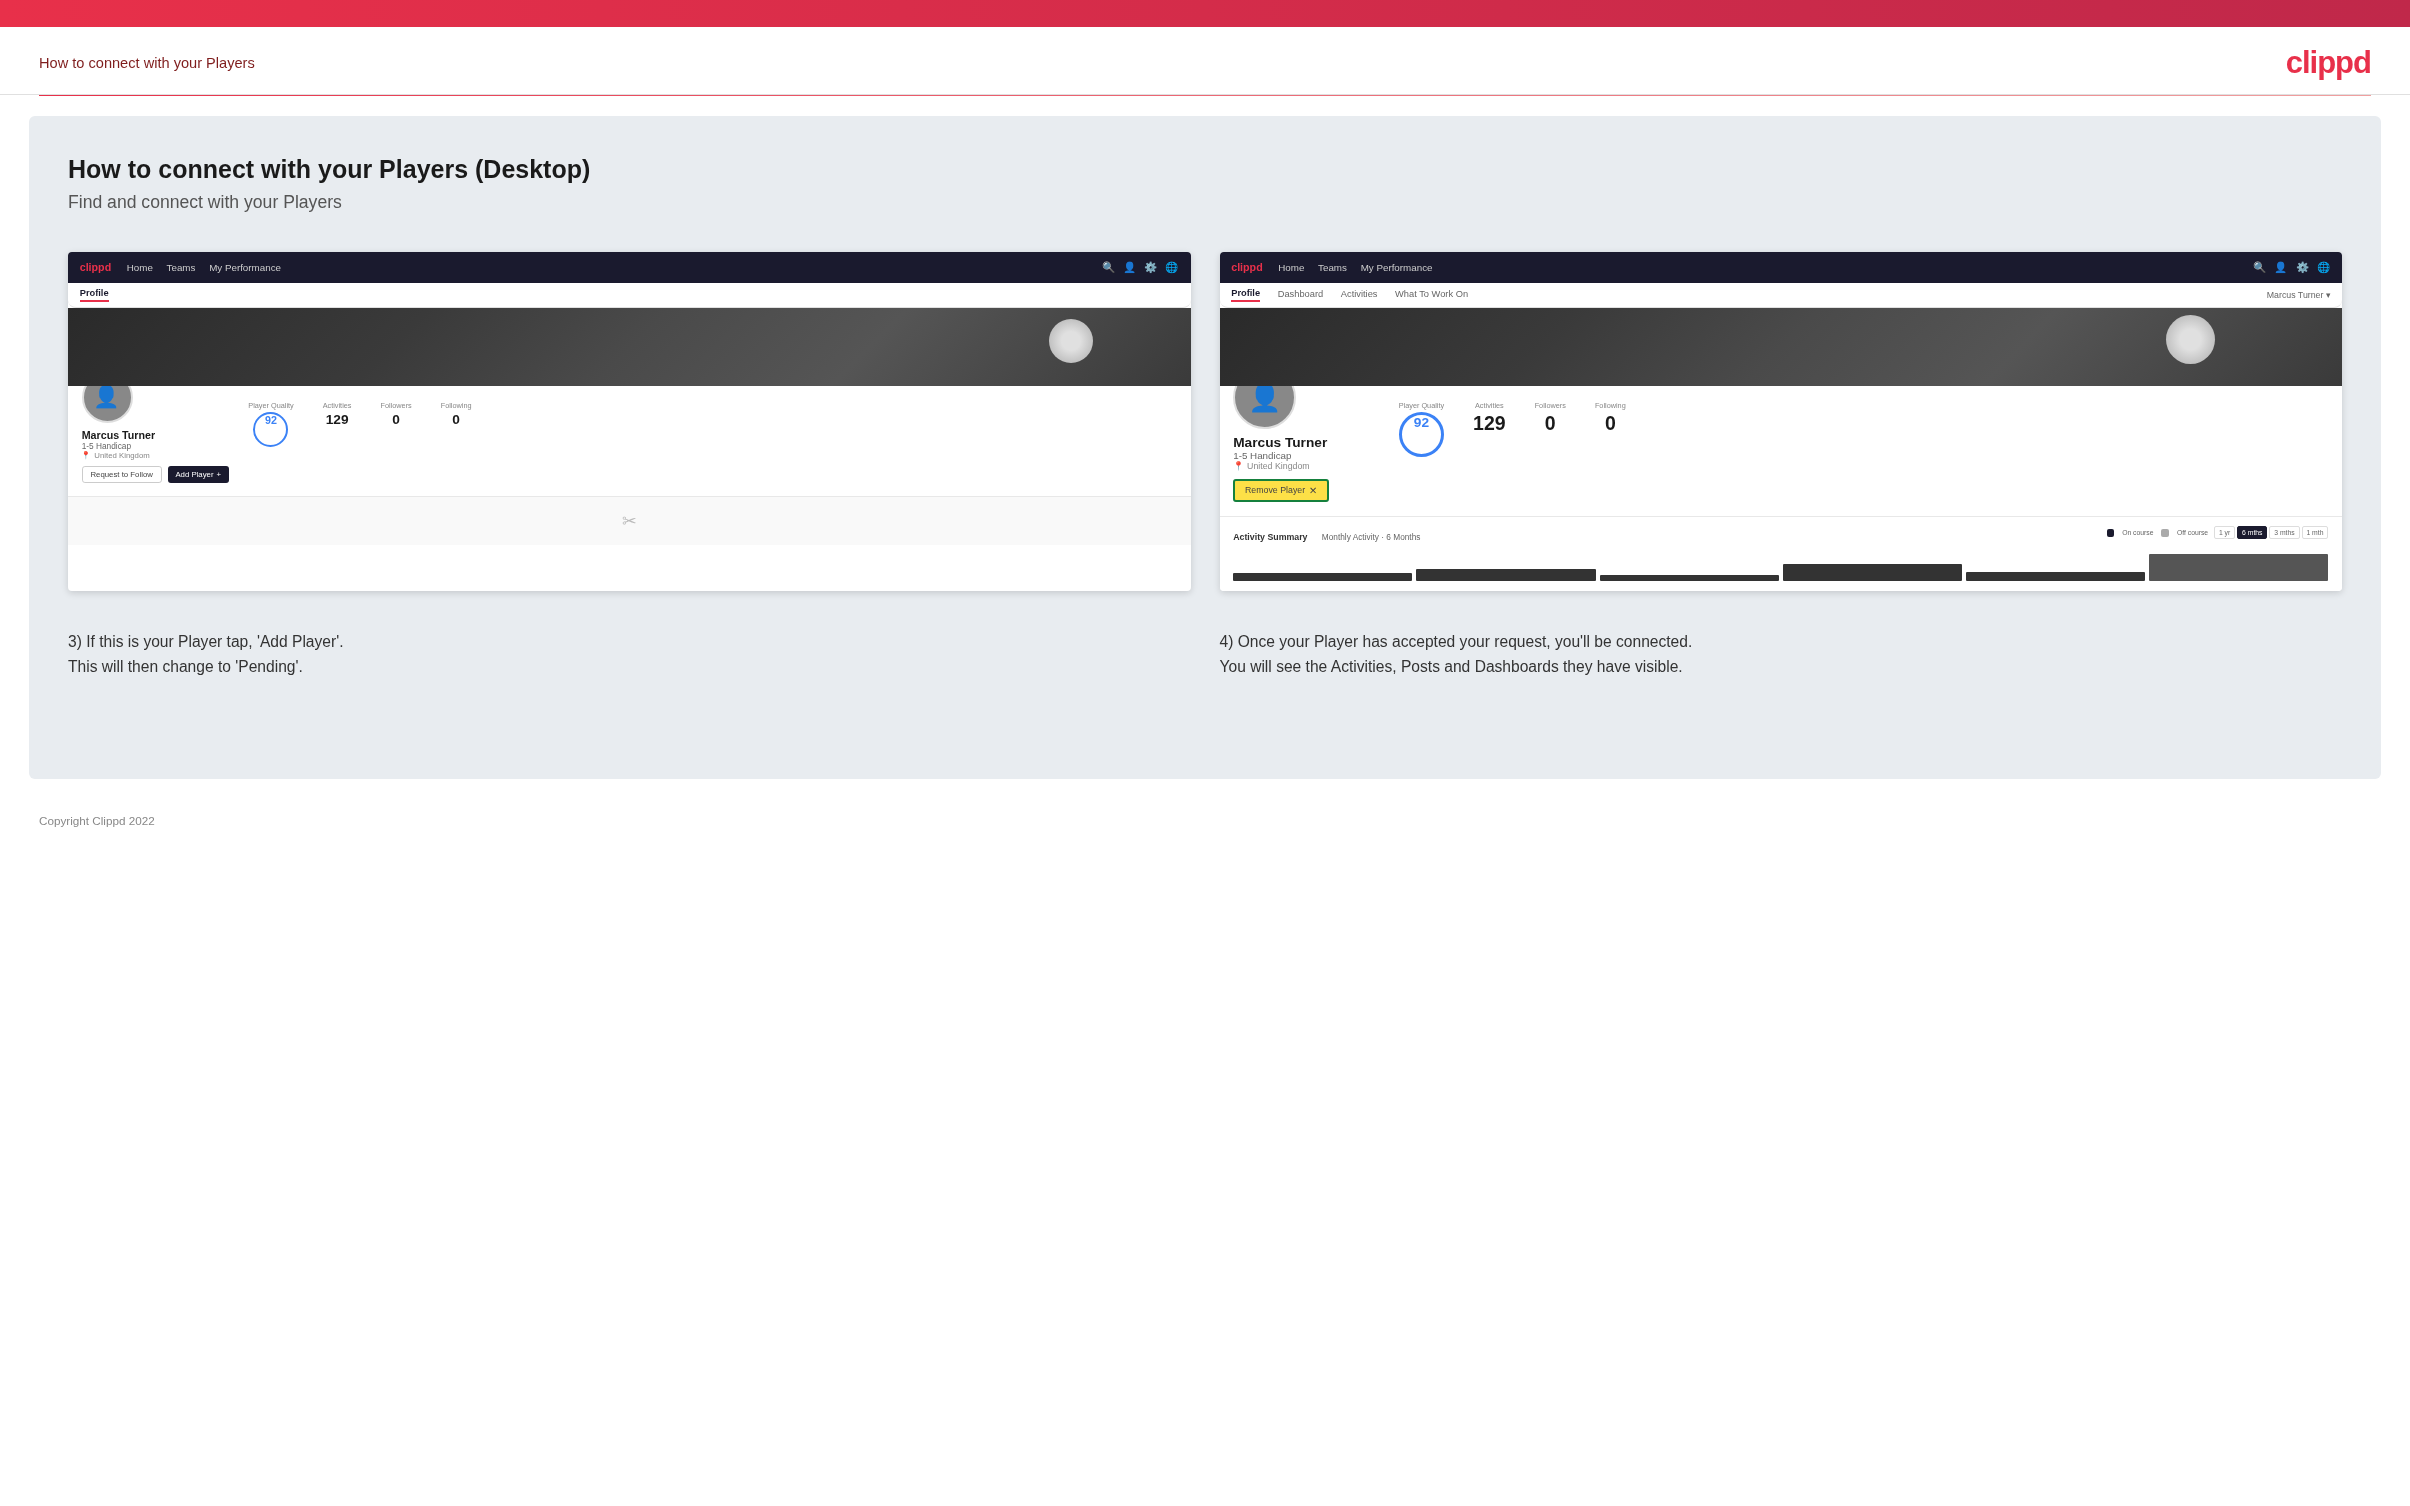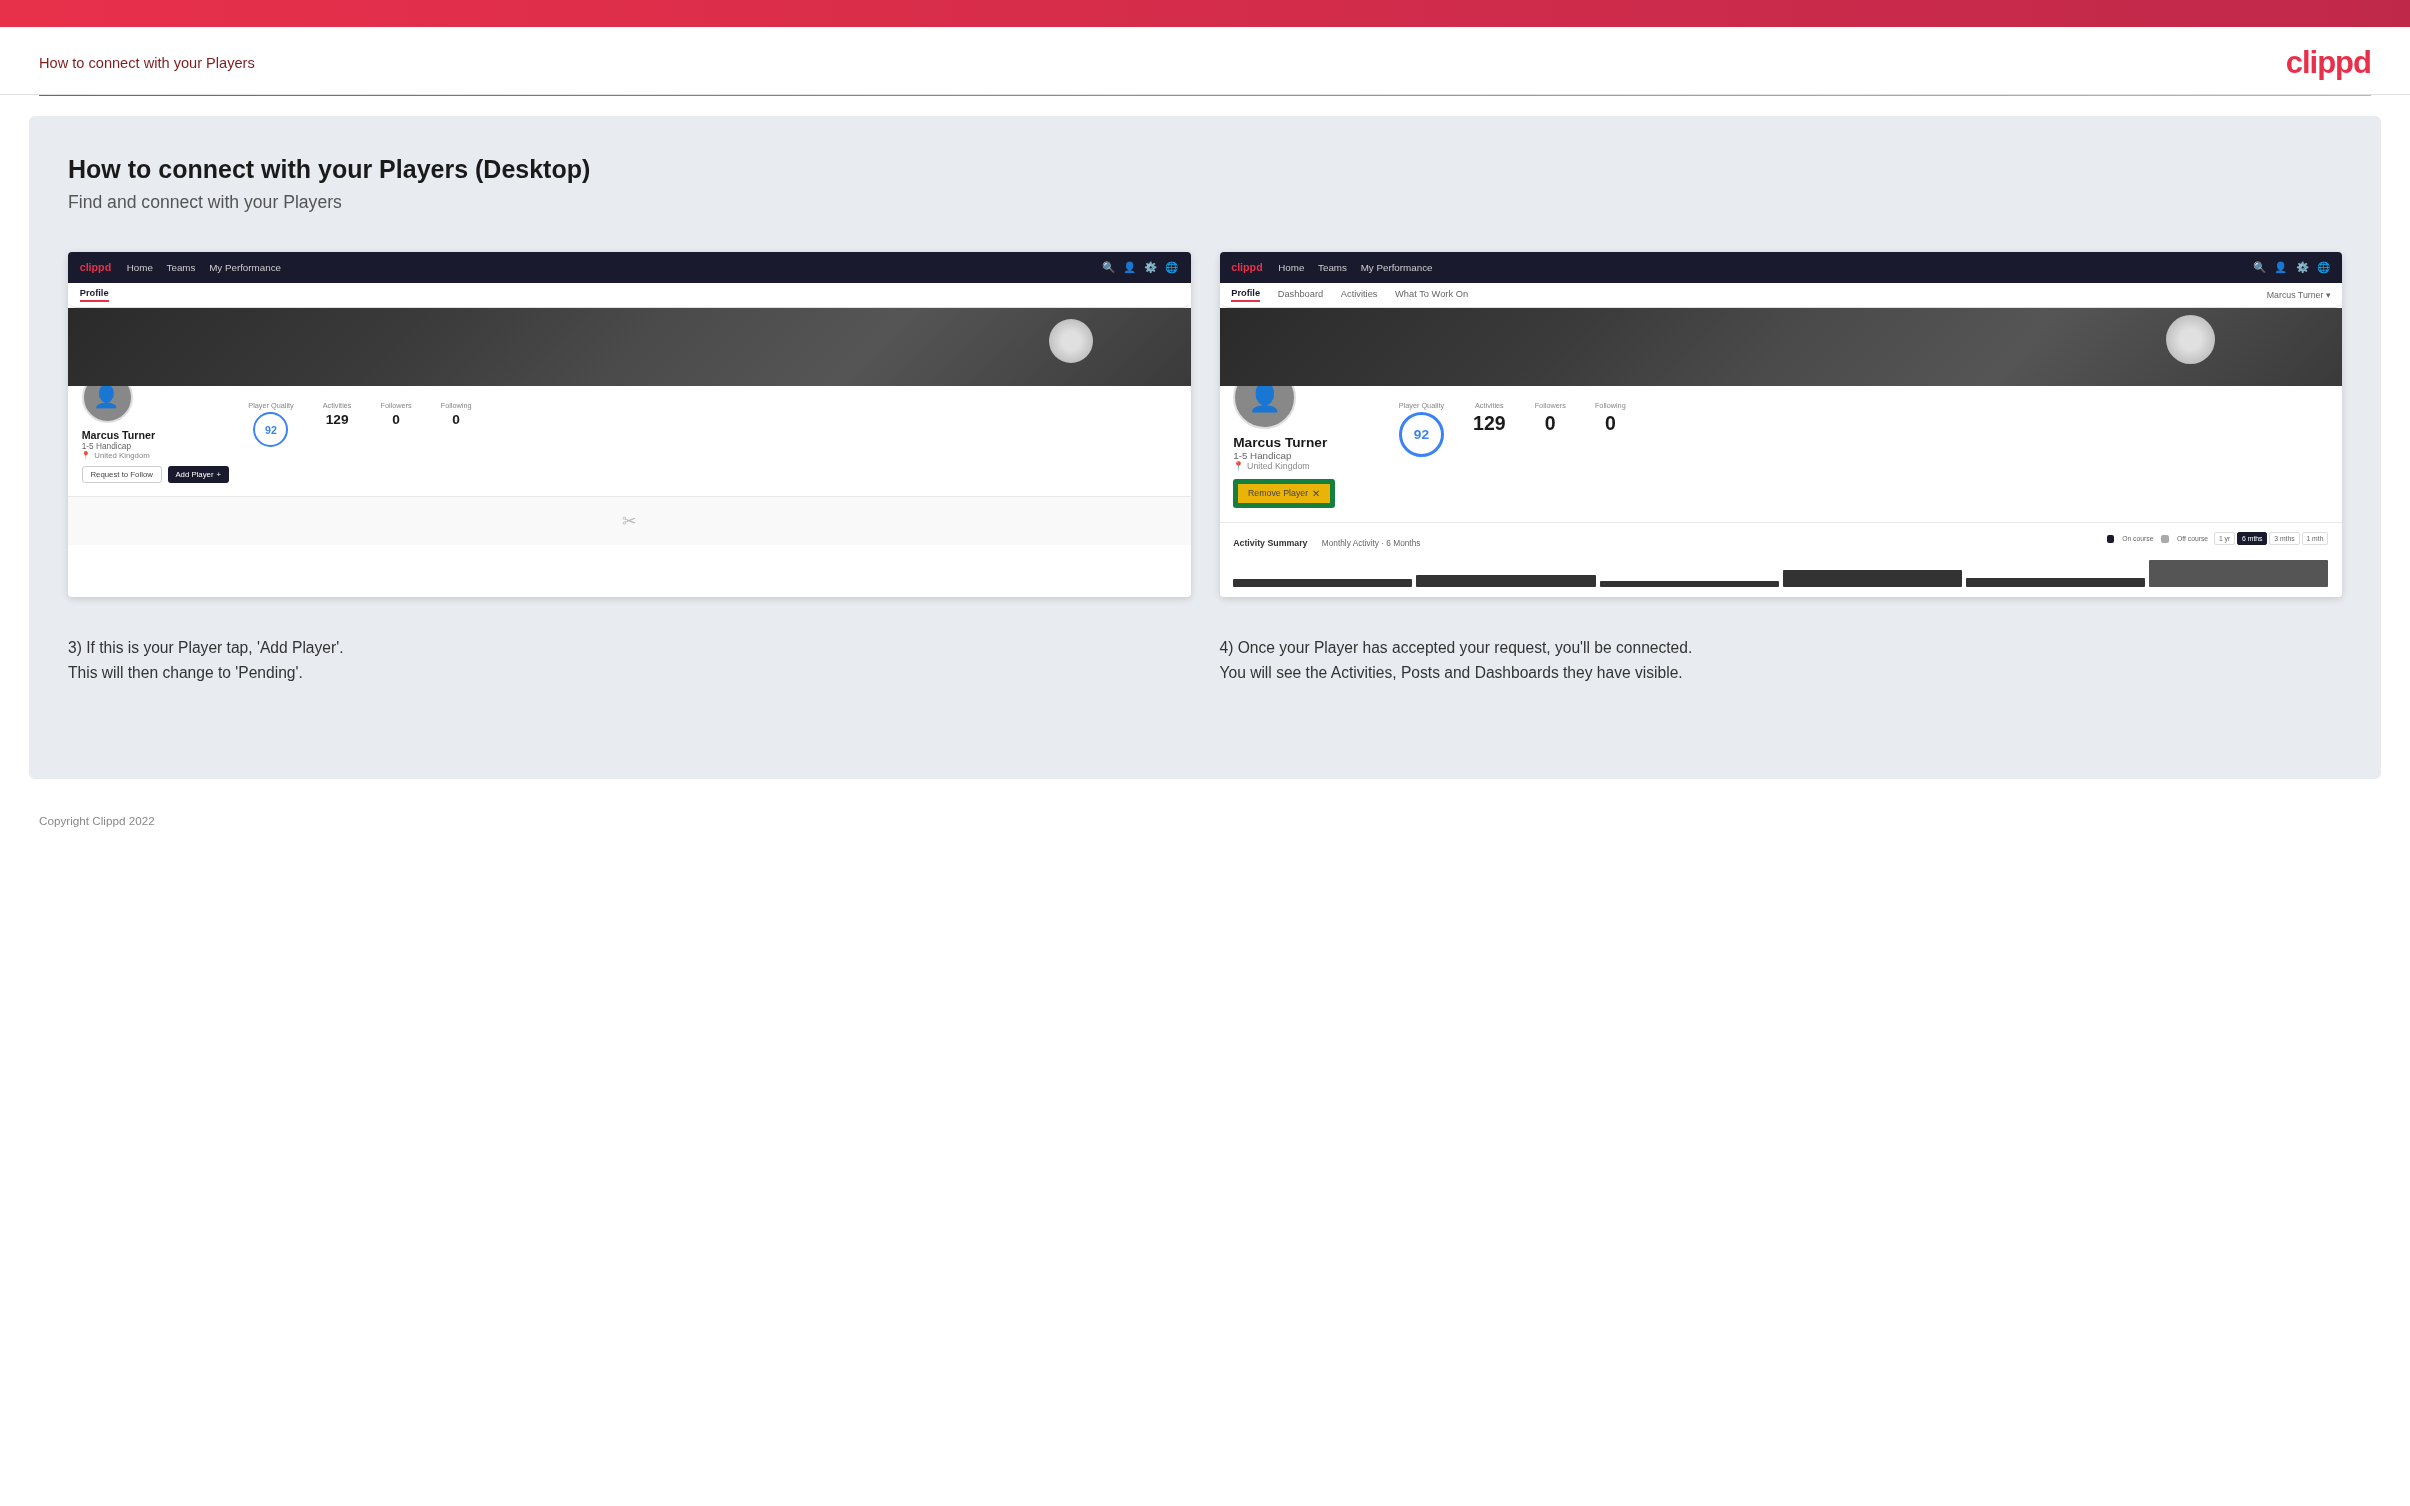--- a/index.html
+++ b/index.html
@@ -213,22 +213,22 @@
       border-radius: 2.9px;
       font-size: 7.8px;
       padding: 2.9px 7.8px;
       color: #fff;
       cursor: pointer;
       display: flex;
       align-items: center;
       gap: 2.9px;
     }
     .btn-remove-player {
-      background: #eab308;
-      border: 5px solid #15803d;
+      background: #fde047;
+      border: 2px solid #15803d;
       border-radius: 2.9px;
       font-size: 8.8px;
       padding: 3.9px 9.8px;
       color: #444;
       cursor: pointer;
       display: flex;
       align-items: center;
       gap: 3.9px;
       margin-top: 7.8px;
     }
@@ -244,21 +244,21 @@
       font-size: 13.7px;
       font-weight: 700;
       color: #1a1a1a;
     }
     .quality-circle {
       width: 35px;
       height: 35px;
       border-radius: 50%;
       border: 2.9px solid #3b82f6;
       display: flex;
-      align-items: center;
+      align-items: flex-start;
       justify-content: center;
       font-size: 10.7px;
       font-weight: 700;
       color: #3b82f6;
       margin: 0 auto;
     }
     .quality-circle-lg {
       width: 45px;
       height: 45px;
       border: 3.9px solid #3b82f6;

